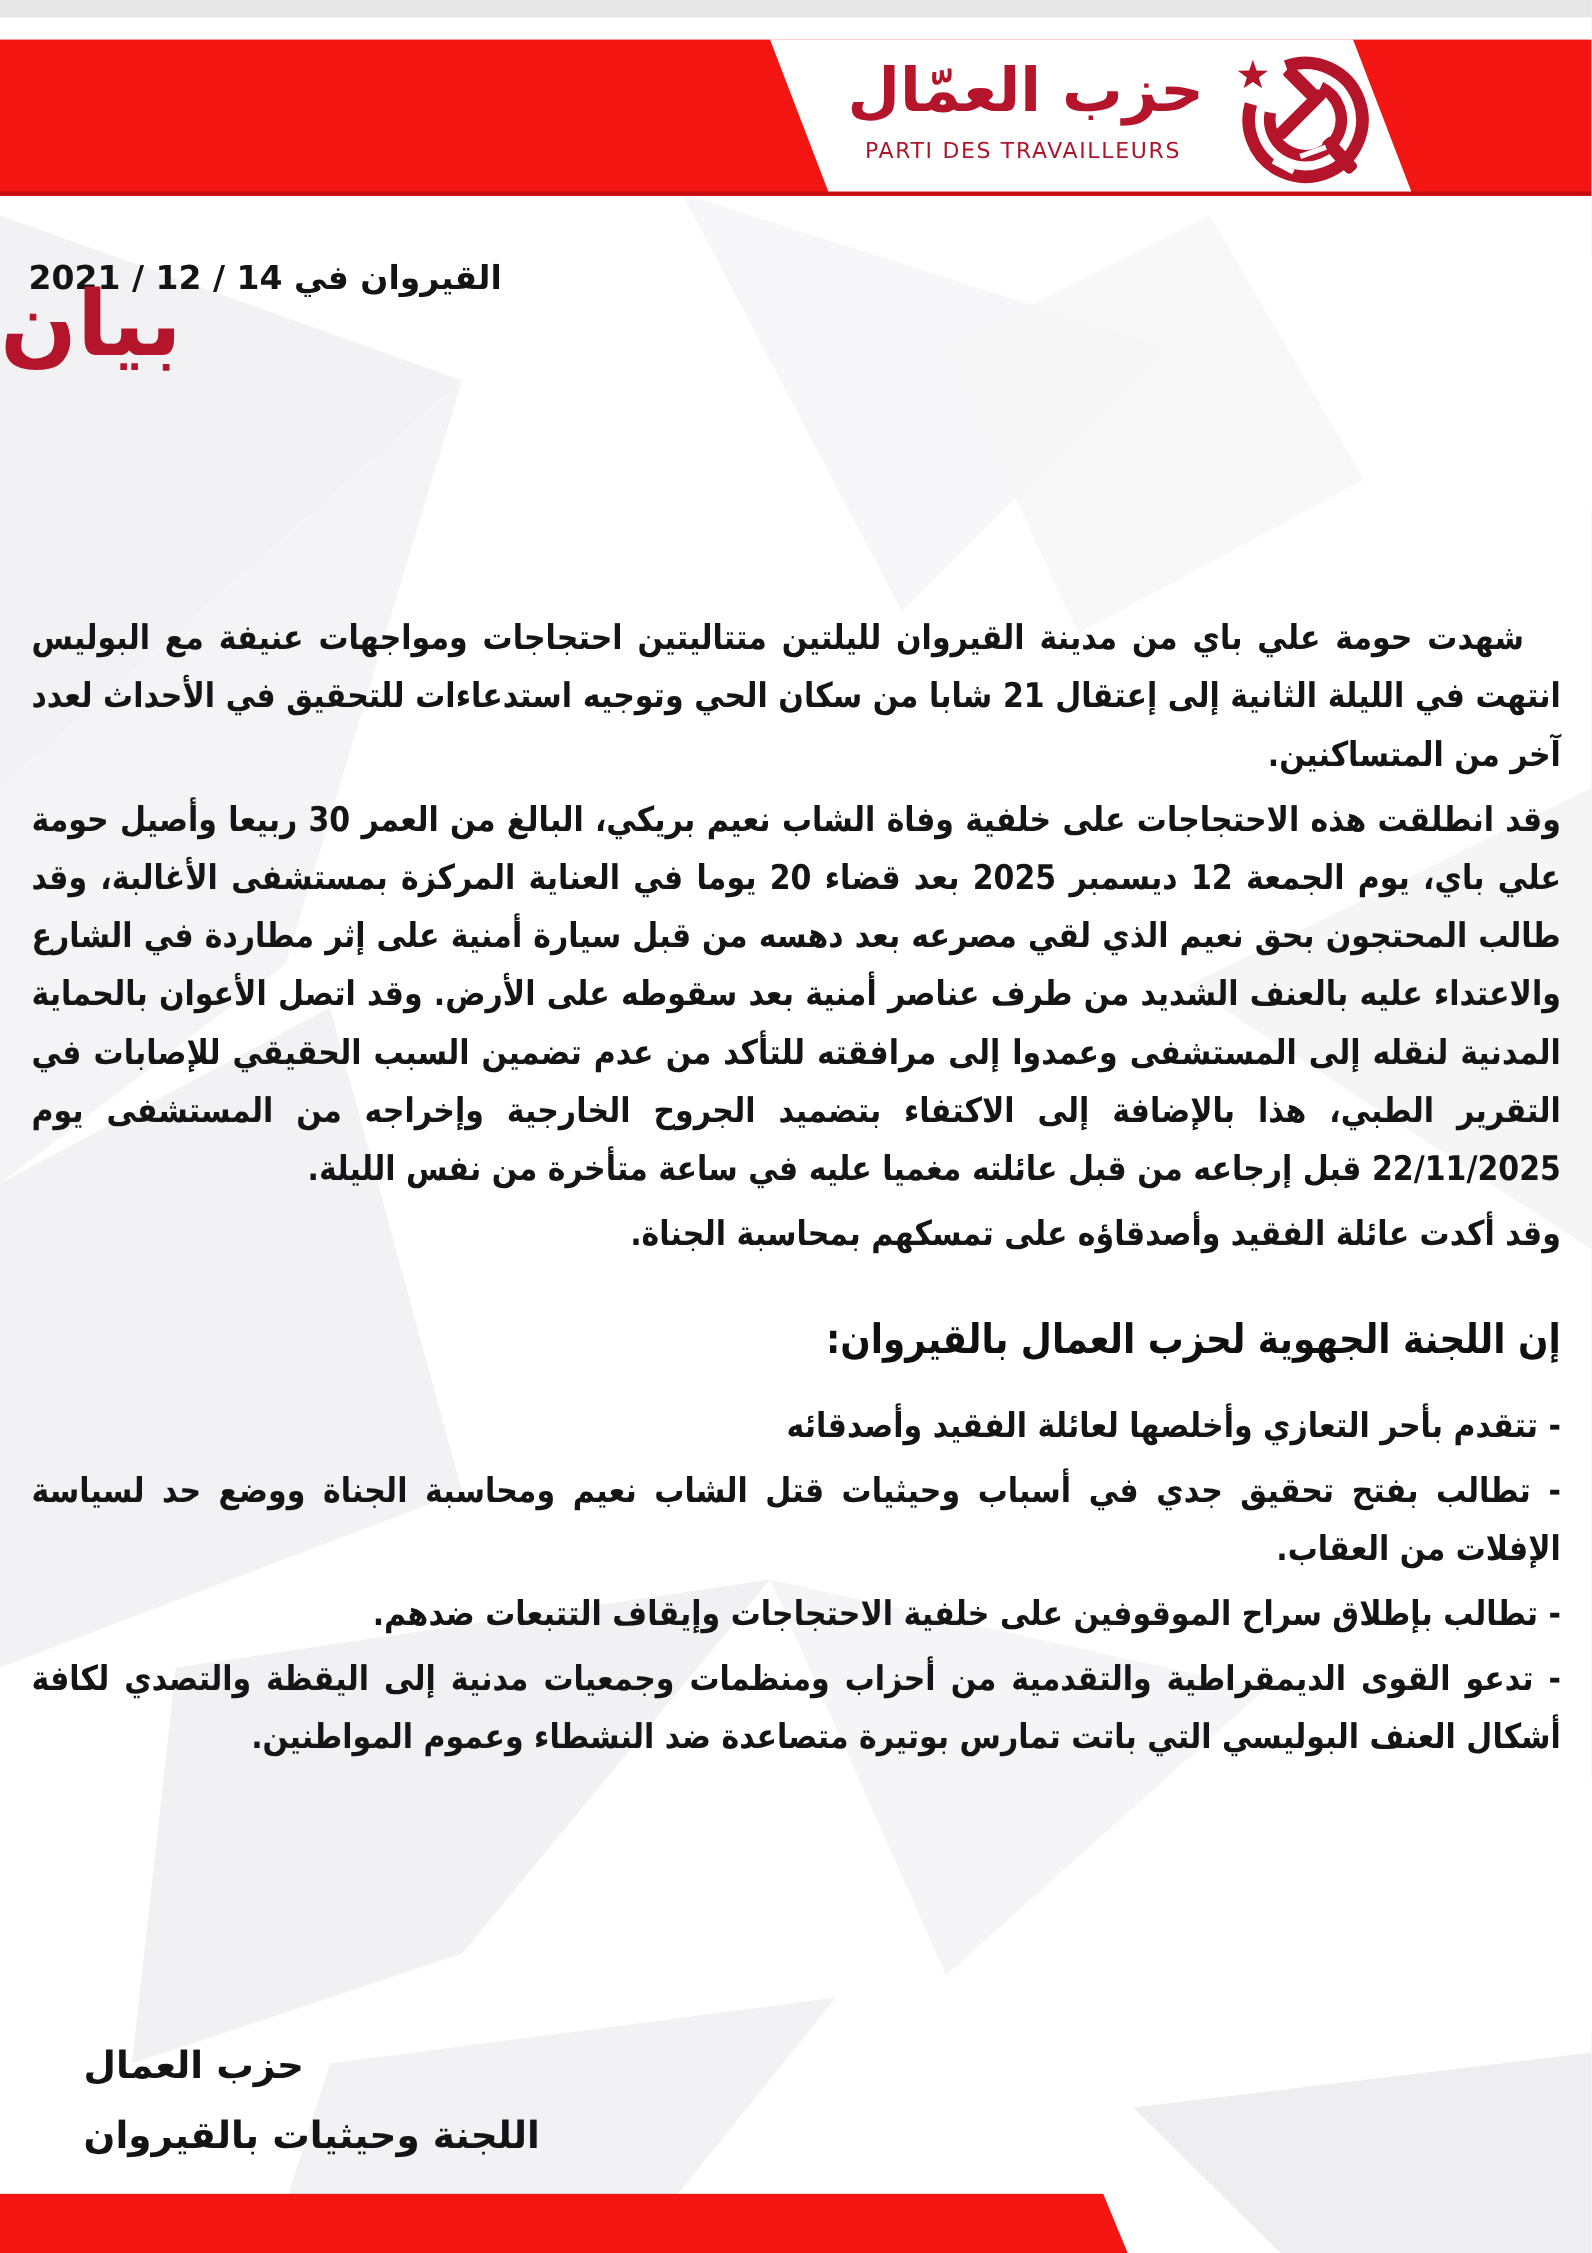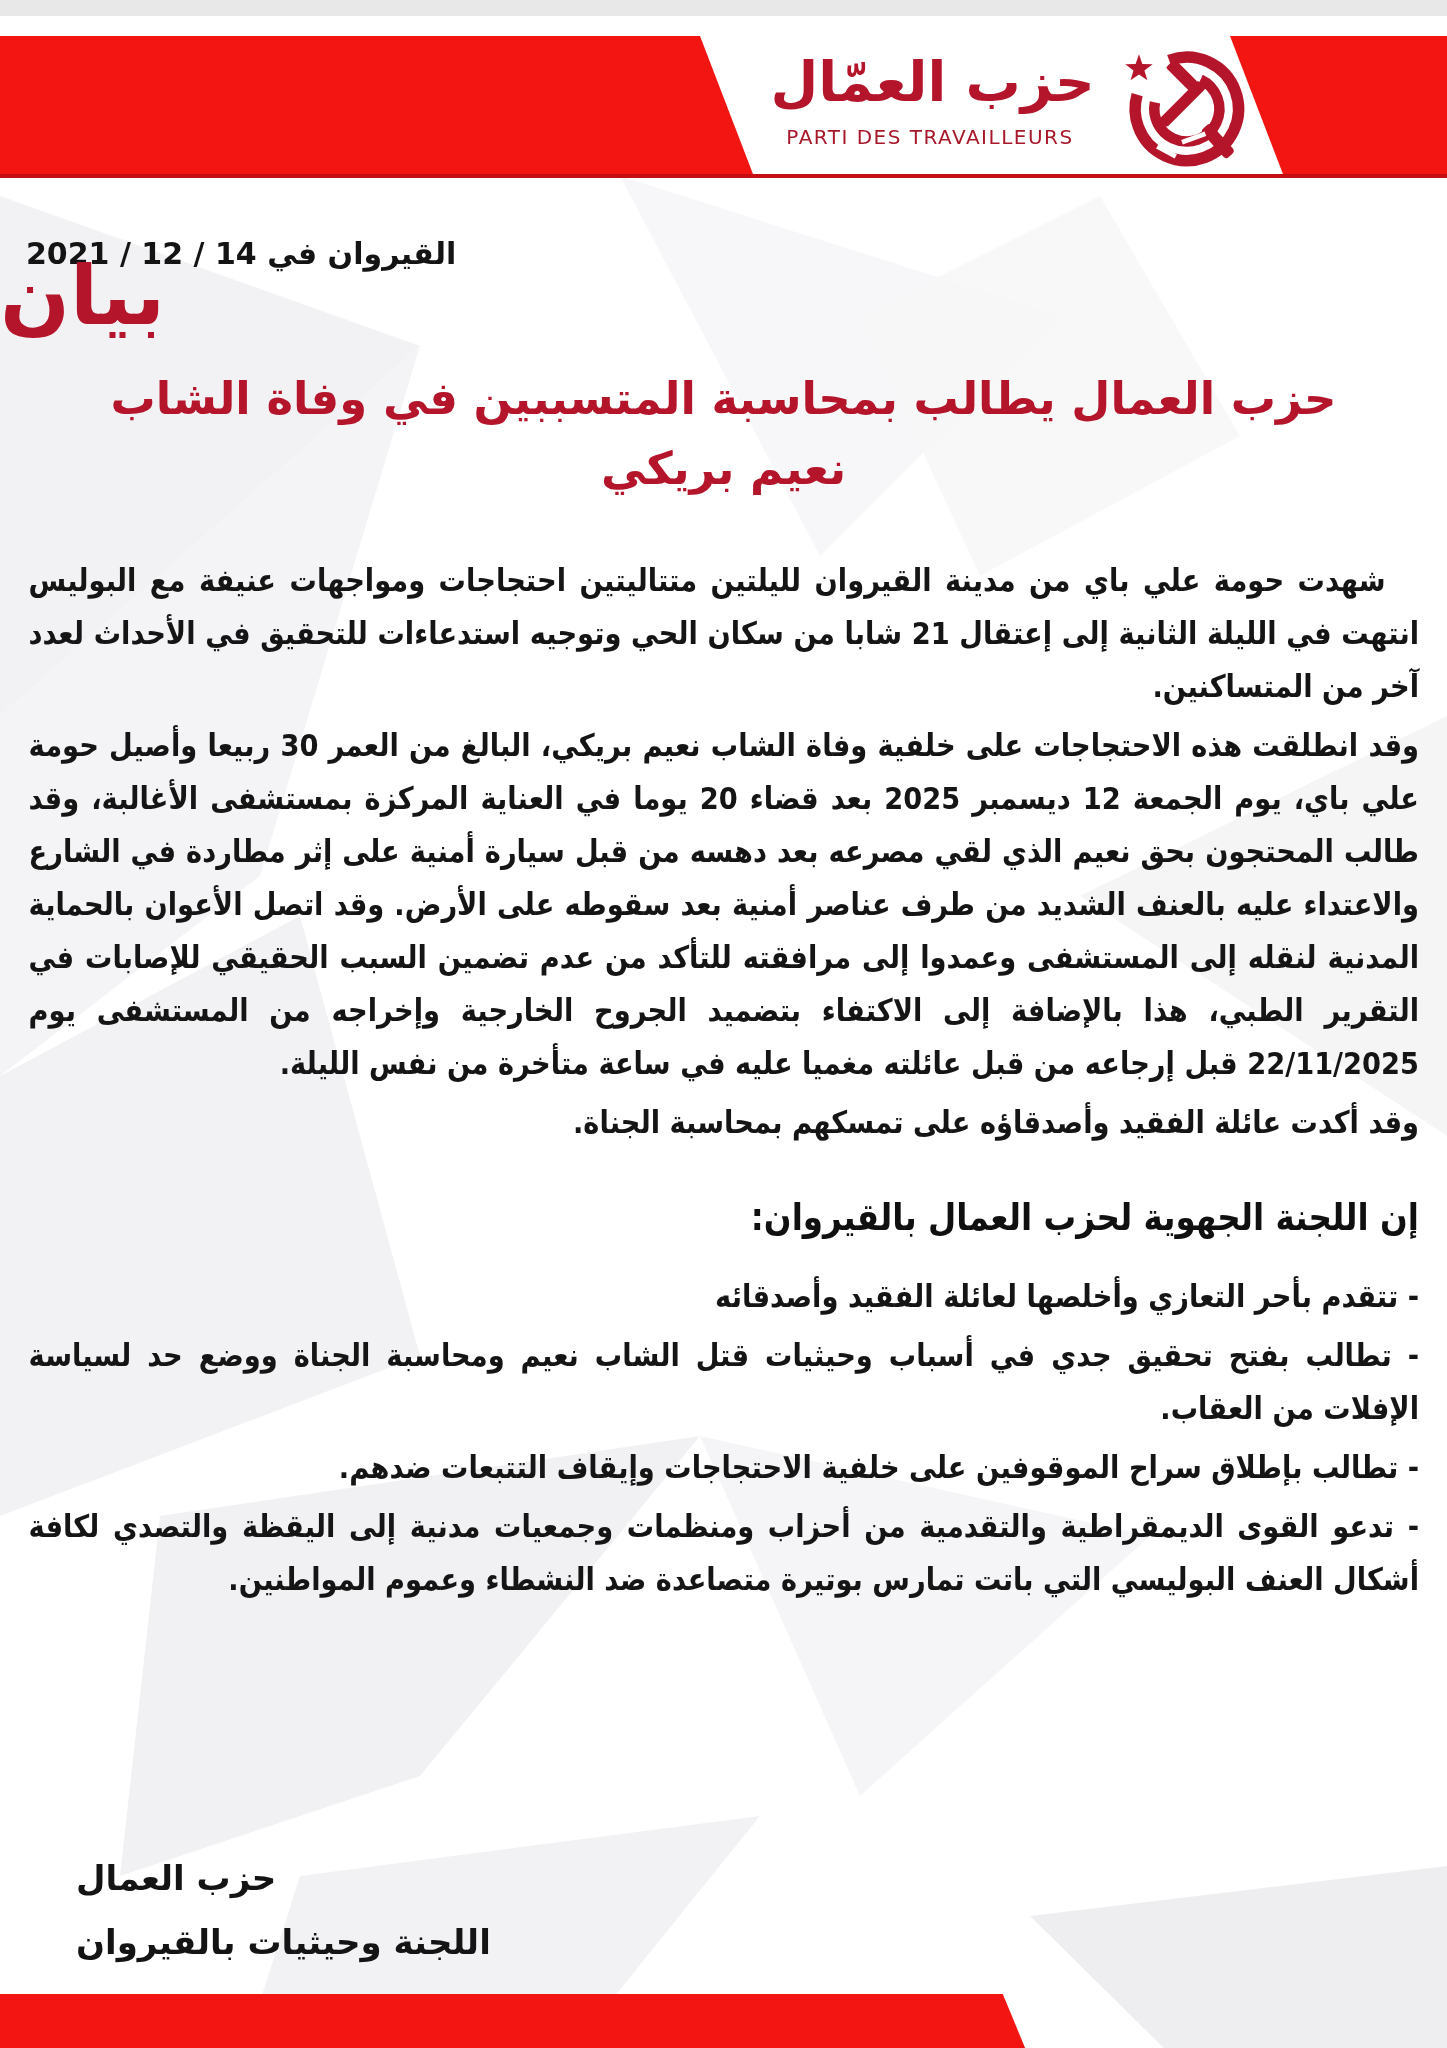--- a/index.html
+++ b/index.html
@@ -104,24 +104,20 @@
 
     <rect x="64" y="38" width="12" height="58" rx="3" fill="#B5152B" transform="rotate(45 70 66)"></rect>
     <rect x="52" y="30" width="34" height="13" rx="2" fill="#B5152B" transform="rotate(45 69 36)"></rect>
 
     <rect x="68" y="100" width="26" height="5" fill="#ffffff" transform="rotate(-20 81 102)"></rect>
     <rect x="42" y="114" width="22" height="5" fill="#ffffff" transform="rotate(28 53 116)"></rect>
   </svg>
 
   <div class="dateline">القيروان في 14 / 12 / 2021</div>
   <h1 class="title">بيان</h1>
-  <h2 class="subtitle">
-    <span>حزب العمال يطالب بمحاسبة المتسببين في وفاة الشاب</span><br>
-    <span>نعيم بريكي</span>
-  </h2>
 
   <main class="body">
     <p class="p indent">شهدت حومة علي باي من مدينة القيروان لليلتين متتاليتين احتجاجات ومواجهات عنيفة مع البوليس انتهت في الليلة الثانية إلى إعتقال 21 شابا من سكان الحي وتوجيه استدعاءات للتحقيق في الأحداث لعدد آخر من المتساكنين.</p>
     <p class="p">وقد انطلقت هذه الاحتجاجات على خلفية وفاة الشاب نعيم بريكي، البالغ من العمر 30 ربيعا وأصيل حومة علي باي، يوم الجمعة 12 ديسمبر 2025 بعد قضاء 20 يوما في العناية المركزة بمستشفى الأغالبة، وقد طالب المحتجون بحق نعيم الذي لقي مصرعه بعد دهسه من قبل سيارة أمنية على إثر مطاردة في الشارع والاعتداء عليه بالعنف الشديد من طرف عناصر أمنية بعد سقوطه على الأرض. وقد اتصل الأعوان بالحماية المدنية لنقله إلى المستشفى وعمدوا إلى مرافقته للتأكد من عدم تضمين السبب الحقيقي للإصابات في التقرير الطبي، هذا بالإضافة إلى الاكتفاء بتضميد الجروح الخارجية وإخراجه من المستشفى يوم 22/11/2025 قبل إرجاعه من قبل عائلته مغميا عليه في ساعة متأخرة من نفس الليلة.</p>
     <p class="p">وقد أكدت عائلة الفقيد وأصدقاؤه على تمسكهم بمحاسبة الجناة.</p>
 
     <h3 class="demands-heading">إن اللجنة الجهوية لحزب العمال بالقيروان:</h3>
 
     <p class="p demand">- تتقدم بأحر التعازي وأخلصها لعائلة الفقيد وأصدقائه</p>
     <p class="p demand">- تطالب بفتح تحقيق جدي في أسباب وحيثيات قتل الشاب نعيم ومحاسبة الجناة ووضع حد لسياسة الإفلات من العقاب.</p>

